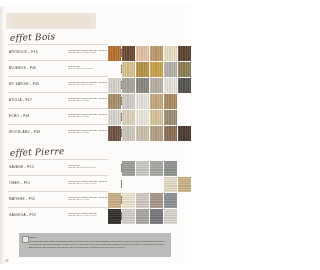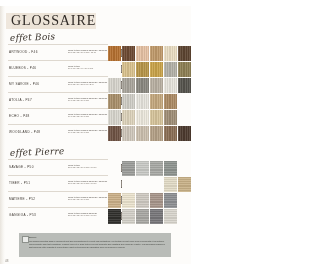--- a/index.html
+++ b/index.html
@@ -123,21 +123,20 @@
 </head>
 <body>
 
 <div class="page">
 
   <div class="edge-left"></div>
   <div class="edge-top"></div>
 
   <div class="header-band"></div>
   <div class="header-band2"></div>
-  <div class="title">GLOSSAIRE</div>
 
   <div id="sections-root">
       <div class="script-head" style="top: 33px;">effet Bois</div>
       <div class="row-sep" style="top: 44px;"></div>
       <div class="row" style="top: 46px;">
         <div class="rowname">ARTWOOD - F46</div>
         <div class="rowdesc">
           <div class="l1">Grain texturé dessous panneau / Panneau</div>
           <div>38 x 38 / 38 x 60 x 240 / 19 ep</div>
         </div>

